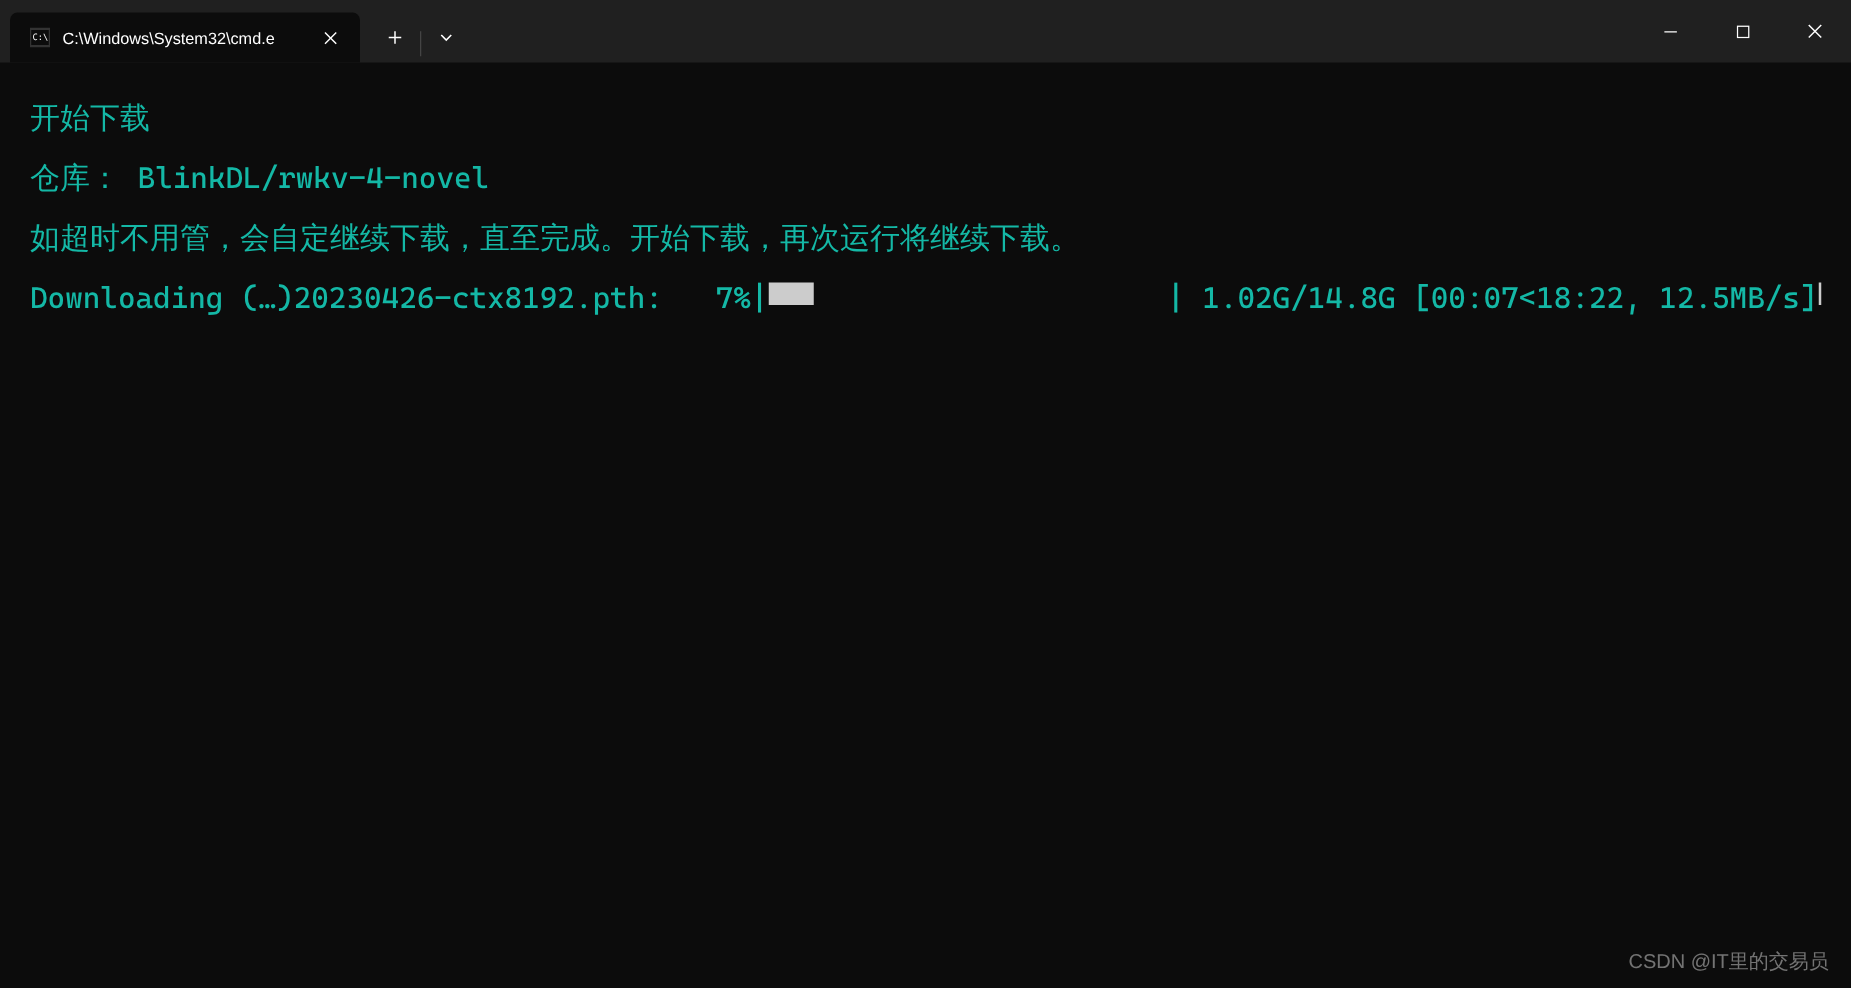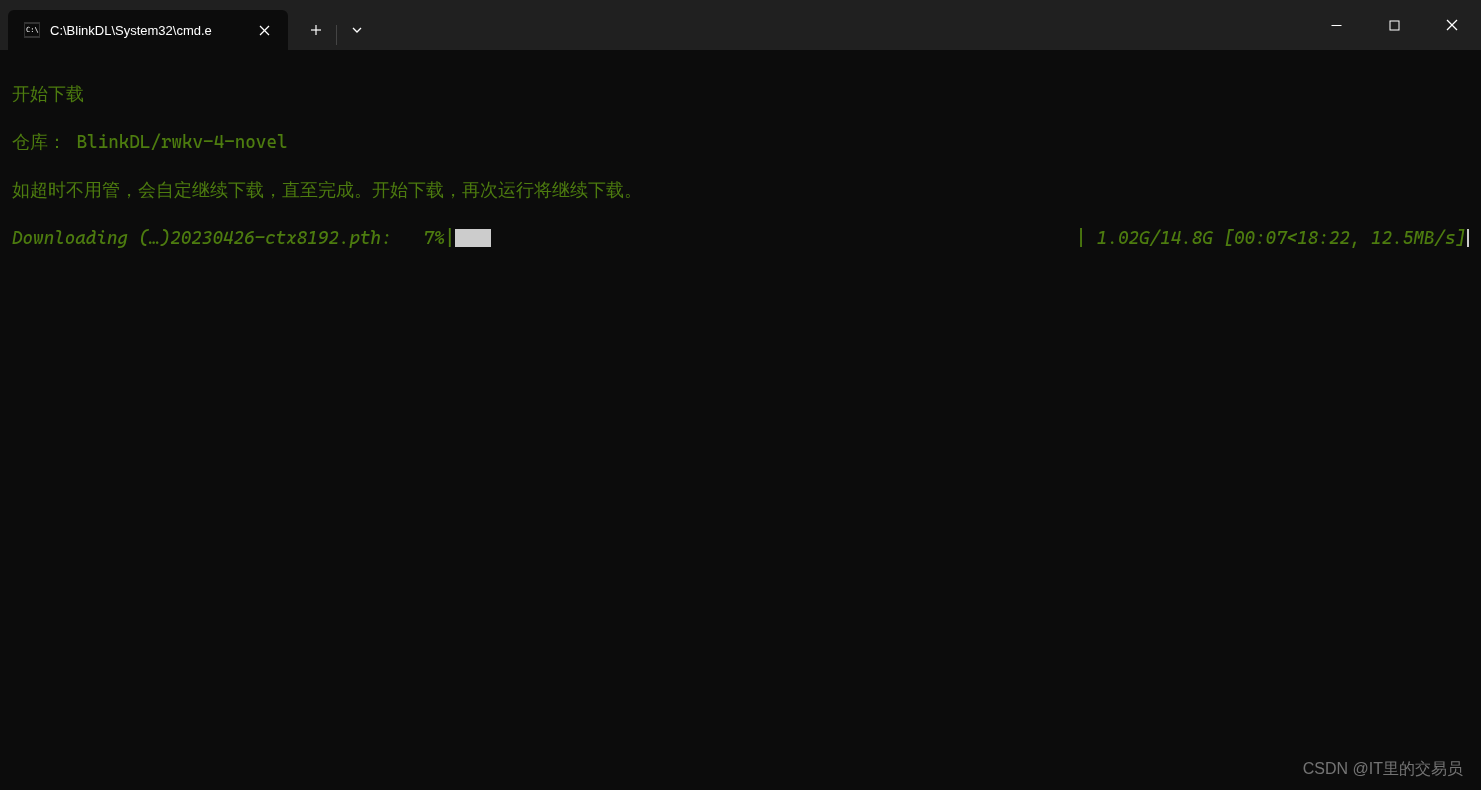--- a/index.html
+++ b/index.html
@@ -93,34 +93,33 @@
     }
     .win-btn {
       width: 58px;
       display: flex;
       align-items: center;
       justify-content: center;
       cursor: pointer;
       color: #ffffff;
     }
     .terminal {
-      padding: 8px 12px;
-      color: #4d7c0f;
-      font-size: 18px;
+      padding: 8px 24px;
+      color: #14b8a6;
+      font-size: 24px;
       line-height: 24px;
       white-space: pre;
       font-family: 'Cascadia Mono', Consolas, monospace;
     }
     .terminal-line {
       display: block;
     }
     .progress-line {
       display: flex;
-      align-items: center;
-      font-style: italic;
+      align-items: flex-start;
     }
     .progress-bar-fill {
       display: inline-block;
       width: 36px;
       height: 18px;
       background: #cccccc;
       vertical-align: middle;
     }
     .progress-bar-empty {
       display: inline-block;
@@ -148,21 +147,21 @@
 
 <div class="titlebar">
   <div class="tab">
     <span class="tab-icon">
       <svg viewBox="0 0 16 16">
         <rect x="0" y="0" width="16" height="16" fill="#333"></rect>
         <rect x="1" y="2" width="14" height="12" fill="#0c0c0c"></rect>
         <text x="2" y="10" font-size="7" fill="#fff" font-family="monospace">C:\</text>
       </svg>
     </span>
-    <span class="tab-title">C:\BlinkDL\System32\cmd.e</span>
+    <span class="tab-title">C:\Windows\System32\cmd.e</span>
     <span class="tab-close">
       <svg width="11" height="11" viewBox="0 0 11 11">
         <line x1="1" y1="1" x2="10" y2="10" stroke="#ffffff" stroke-width="1.2"></line>
         <line x1="10" y1="1" x2="1" y2="10" stroke="#ffffff" stroke-width="1.2"></line>
       </svg>
     </span>
   </div>
   <div class="tab-actions">
     <div class="tab-action-btn">
       <svg width="12" height="12" viewBox="0 0 12 12">

